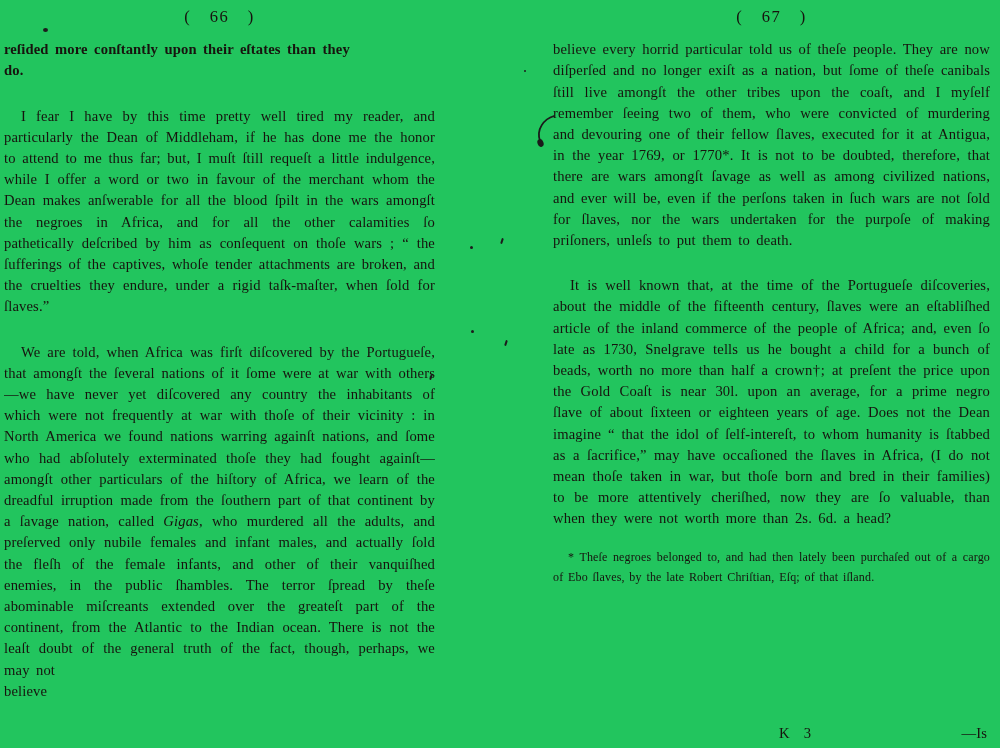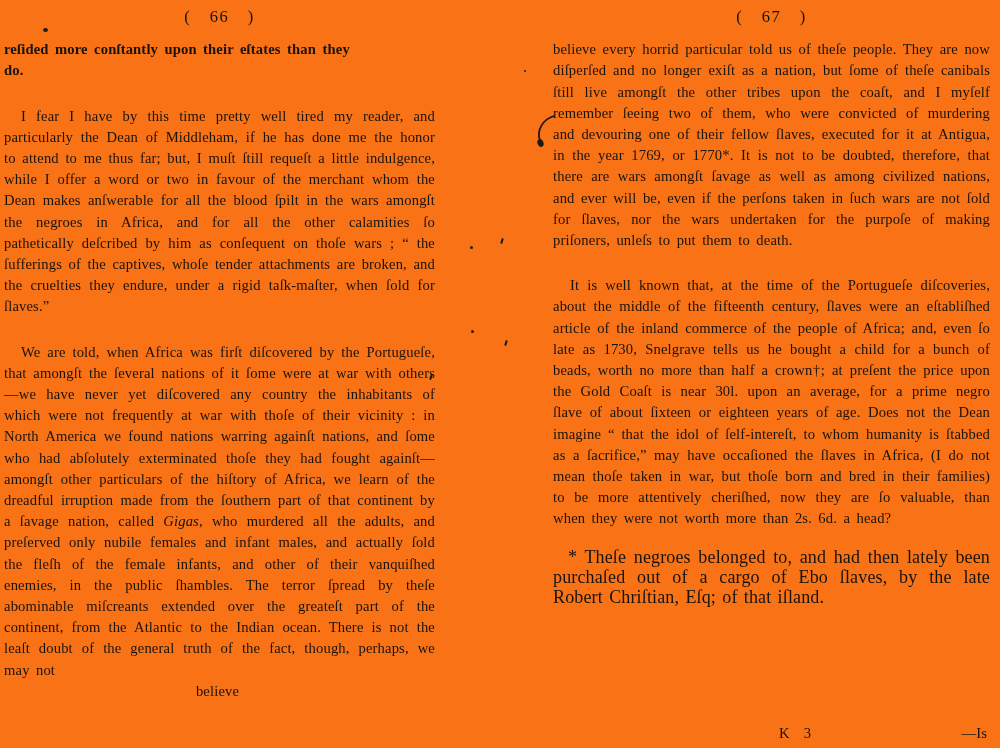--- a/index.html
+++ b/index.html
@@ -1,40 +1,40 @@
 <!DOCTYPE html>
 <html><head>
 <meta charset="utf-8">
 <style>
   html,body{margin:0;padding:0;}
   body{width:1000px;height:748px;background:#ffffff;overflow:hidden;}
-  .sheet{position:relative;width:1000px;height:748px;background:#f97316;overflow:hidden;}
+  .sheet{position:relative;width:1000px;height:748px;background:#22c55e;overflow:hidden;}
 
   .page{
     position:absolute;top:6px;height:740px;overflow:hidden;
     font-family:"Liberation Serif","DejaVu Serif",serif;
     font-size:14.6px;line-height:21.2px;color:#17130e;
     text-align:justify;letter-spacing:0.15px;word-spacing:2.6px;
   }
   .page-left{left:4px;width:431px;}
   .page-right{left:553px;width:437px;}
 
   .page-header{
     text-align:center;font-size:16.5px;letter-spacing:1.5px;word-spacing:13px;
     margin:0 0 12px 0;color:#17130e;
   }
   .para{margin:0;}
   .para.gap{margin-top:24px;}
   .indent{text-indent:17px;}
   .prewrap{white-space:pre-wrap;font-weight:bold;}
   .italic{font-style:italic;}
 
-  .catchword{text-align:center;padding-right:4px;font-family:Liberation Serif, serif;}
+  .catchword{text-align:left;padding-right:4px;font-family:Liberation Serif, serif;}
 
-  .footnotes{margin-top:17px;font-size:18px;line-height:20.3px;word-spacing:1.6px;}
+  .footnotes{margin-top:17px;font-size:12px;line-height:20.3px;word-spacing:1.6px;}
   .footnote{margin:0;text-indent:15px;}
 
   .bottom-row{position:absolute;bottom:2px;left:0;right:0;height:21px;}
   .signature{position:absolute;left:226px;letter-spacing:4px;}
   .catchword-right{position:absolute;right:3px;}
 
   
   .ink-flourish{position:absolute;left:533px;top:113px;width:24px;height:38px;}
   .speck{position:absolute;background:#1c1c1c;border-radius:50%;}
   .speck.tick{width:2px;height:6px;border-radius:1px;transform:rotate(18deg);}

